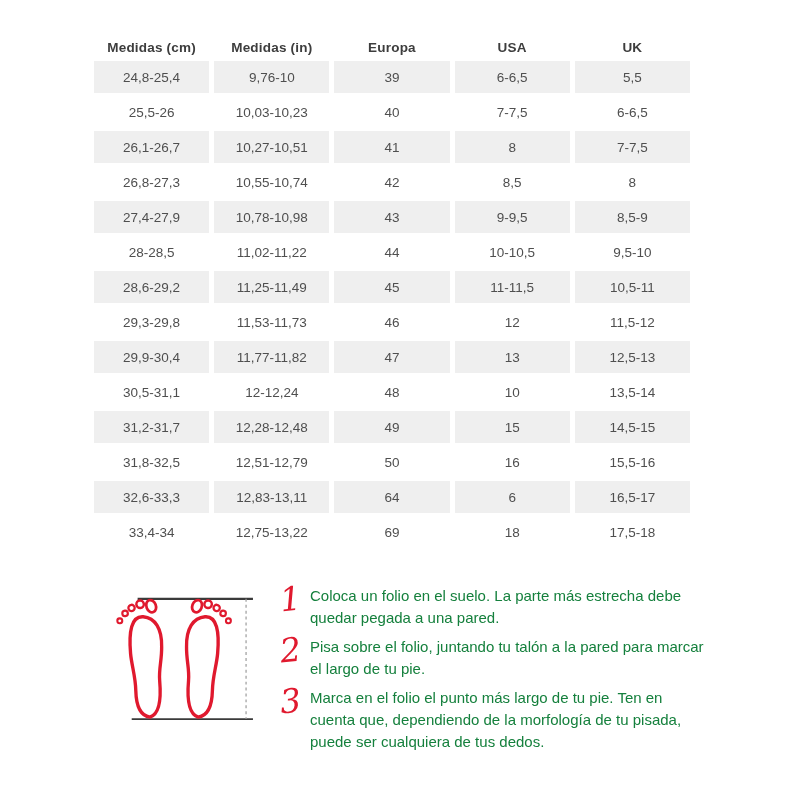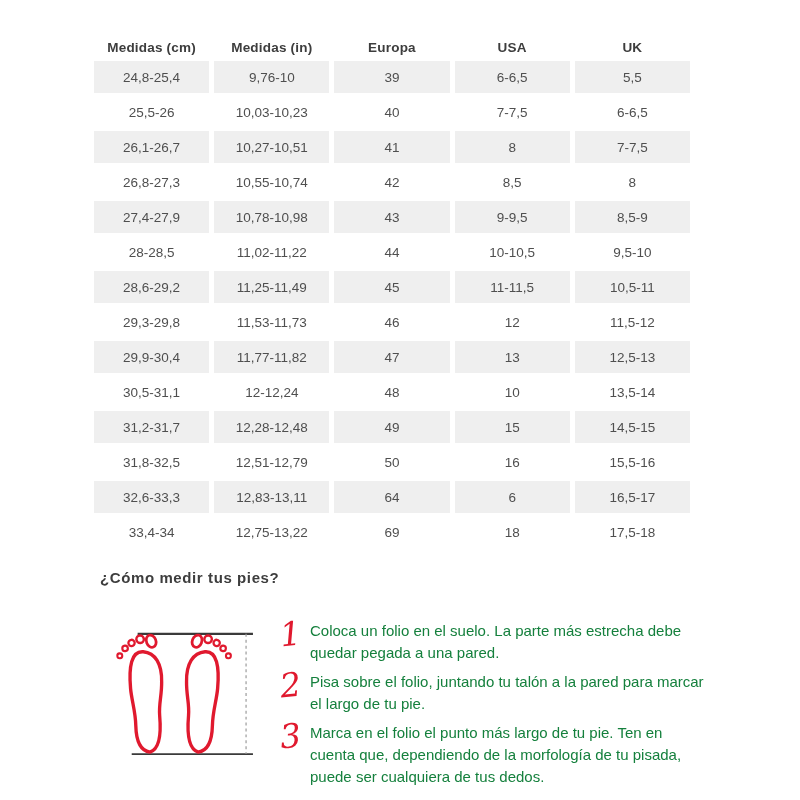--- a/index.html
+++ b/index.html
@@ -179,21 +179,20 @@
         <tr>
           <td>33,4-34</td>
           <td>12,75-13,22</td>
           <td>69</td>
           <td>18</td>
           <td>17,5-18</td>
         </tr>
       </tbody>
   </table>
 
-  <h3 class="measure-heading">¿Cómo medir tus pies?</h3>
 
   <div class="measure-row">
 
     <div class="feet-illustration">
       <svg viewBox="0 0 160 140" width="158" height="138">
         <defs>
           <g id="foot">
             <path d="M20,0 C32,2 38,14 36,32 C35,46 31,54 31,66 C31,86 27,100 18,102
                      C9,100 5,90 6,74 C7,60 4,48 4,36 C4,14 8,-2 20,0 Z" fill="none" stroke="#e0192e" stroke-width="3.4" stroke-linejoin="round"></path>
             <ellipse cx="29" cy="-10" rx="4.8" ry="6.4" transform="rotate(-16 29 -10)" fill="none" stroke="#e0192e" stroke-width="2.8"></ellipse>

